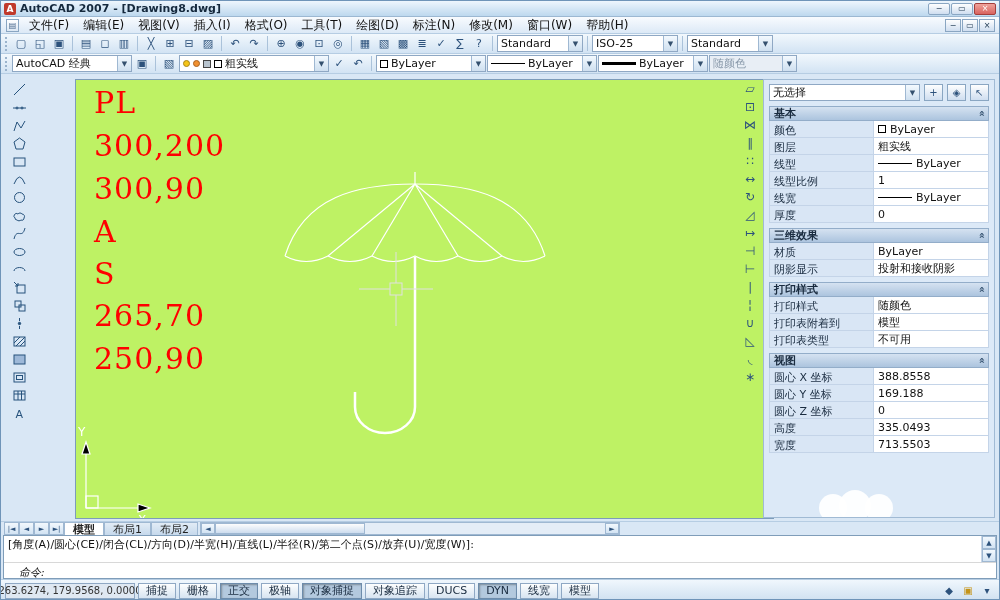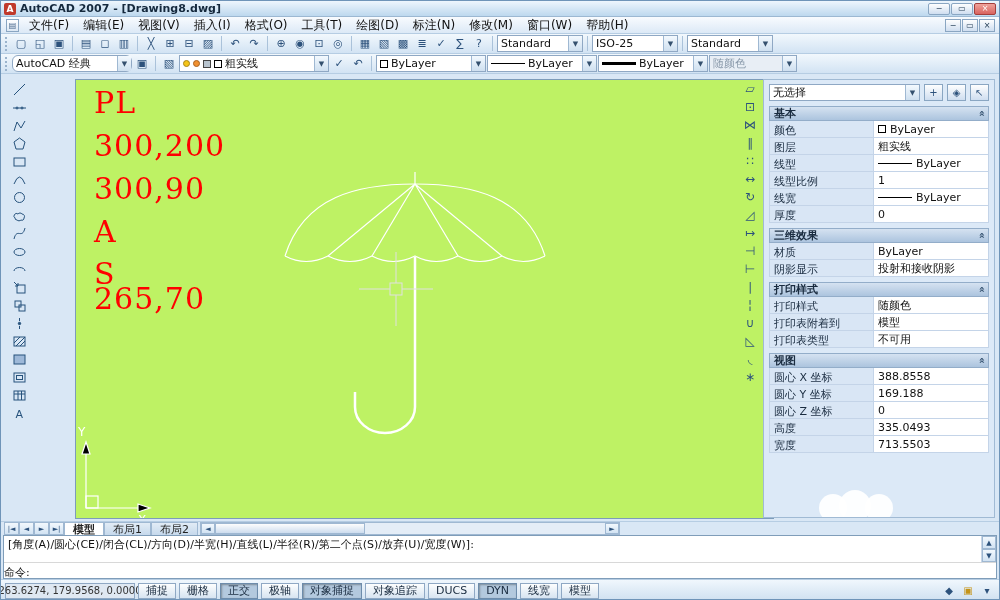--- a/index.html
+++ b/index.html
@@ -33,21 +33,21 @@
   .grip { width:4px; height:14px; border-left:2px dotted #9ab3cc; margin-right:2px; }
   .tbtn { width:18px; height:17px; display:flex; align-items:center; justify-content:center;
     font-size:11px; color:#2d5population:0; color:#2d527c; border:1px solid transparent; }
   .sep { width:1px; height:15px; background:#aac2da; margin:0 3px; }
   .combo { height:17px; background:#fff; border:1px solid #8fa8c4; display:flex; align-items:center;
     font-size:11px; padding-left:3px; color:#111; }
   .combo .cval { white-space:nowrap; overflow:hidden; display:flex; align-items:center; gap:3px; }
   .carrow { margin-left:auto; width:14px; height:15px; background:linear-gradient(#f3f9fe,#cfe0f0);
     border-left:1px solid #9fb8d2; display:flex; align-items:center; justify-content:center; font-size:7px; color:#34506e; }
   .combo.disabled { background:#e8eef5; color:#8a9aab; }
-  .w86{width:86px;} .w110{width:110px;} .w120{width:120px;border-radius:6px;} .w150{width:150px;} .w88{width:88px;}
+  .w86{width:86px;} .w110{width:110px;} .w120{width:120px;} .w150{width:150px;} .w88{width:88px;}
   .mini-dot { width:7px; height:7px; border-radius:50%; display:inline-block; }
   .dot-y { background:#f5c518; border:1px solid #a8851a; }
   .dot-o { background:#f09030; border:1px solid #a86020; }
   .mini-sq { width:8px; height:8px; display:inline-block; border:1px solid #444; }
   .sq-gray { background:#b8c4cf; }
   .sq-white { background:#fff; border:1px solid #000; }
   .line-sample { display:inline-block; width:34px; border-top:1px solid #000; }
   .line-sample.thick { border-top-width:3px; }
 
   
@@ -55,21 +55,21 @@
   .draw-toolbar { position:absolute; left:3px; top:6px; width:30px; display:flex; flex-direction:column; align-items:center; }
   .dtool { width:18px; height:18px; display:flex; align-items:center; justify-content:center;
     border:1px solid transparent; }
   .dtool svg { display:block; }
 
   .canvas { position:absolute; left:36px; top:5px; width:699px; height:440px; background:#bef264;
     border:1px solid #7d9cba; overflow:hidden;margin-left:38px; }
   .cadline { position:absolute; left:18px; color:#ff0000; font-family:"DejaVu Serif","Liberation Serif",serif;
     font-size:30px; letter-spacing:1px; line-height:1; }
   .cadline:nth-of-type(1){top:8px;} .cadline:nth-of-type(2){top:51px;} .cadline:nth-of-type(3){top:94px;}
-  .cadline:nth-of-type(4){top:137px;} .cadline:nth-of-type(5){top:179px;} .cadline:nth-of-type(6){top:204px;}
+  .cadline:nth-of-type(4){top:137px;} .cadline:nth-of-type(5){top:179px;} .cadline:nth-of-type(6){top:221px;}
   .cadline:nth-of-type(7){top:264px;}
   .overlay { position:absolute; left:0; top:0; pointer-events:none; }
 
   .modify-toolbar { position:absolute; left:739px; top:6px; width:20px; display:flex; flex-direction:column; align-items:center; }
   .mtool { width:18px; height:18px; display:flex; align-items:center; justify-content:center;
     font-size:12px; color:#2d527c; border:1px solid transparent; }
 
   
   .props { position:absolute; left:762px; top:5px; width:232px; height:439px;
     background:#dce9f7; border:1px solid #a0bad4; padding:4px 5px; font-size:11px; overflow:hidden; }
@@ -97,21 +97,21 @@
   .tab.active { background:#fff; font-weight:bold; }
   .hscroll { width:420px; display:flex; align-items:stretch; border:1px solid #9fb8d2; background:#e4edf7; margin-left:2px; }
   .hthumb { width:150px; background:linear-gradient(#fdfdfd,#cADDef); background:linear-gradient(#fdfdfd,#cdddef); border:1px solid #9fb8d2; }
   .sarrow { width:14px; display:flex; align-items:center; justify-content:center; font-size:7px;
     background:linear-gradient(#f2f8fd,#d2e3f3); border:1px solid #9fb8d2; color:#2d527c; }
 
   
   .cmd { height:44px; margin:0 2px; background:#fff; border:1px solid #7f9db9; position:relative;
     font-size:11px; color:#111; }
   .cmd-hist { height:27px; padding:2px 4px 0 4px; line-height:13px; border-bottom:1px solid #d8d8d8; white-space:nowrap; overflow:hidden; }
-  .cmd-prompt { padding:2px 0; }
+  .cmd-prompt { padding:2px 15px;font-style:italic; }
   .vscroll { position:absolute; right:0; top:0; width:15px; height:27px; display:flex; flex-direction:column; border-left:1px solid #c8d6e6; }
   .vscroll .sarrow { width:100%; height:13px; }
 
   
   .statusbar { height:22px; display:flex; align-items:center; gap:3px; padding:0 4px;
     background:linear-gradient(#f0f7fd,#cfe0f0); border-top:1px solid #b6cde3; }
   .coords { width:130px; height:16px; background:#dfe8f2; border:1px solid #8fa8c4; font-size:10px;
     display:flex; align-items:center; justify-content:center; color:#333; white-space:nowrap; }
   .sbtn { height:16px; padding:0 7px; font-size:11px; display:flex; align-items:center; color:#1a2c40;
     background:linear-gradient(#fdfefe,#d7e4f1); border:1px solid #8fa8c4; white-space:nowrap; }
@@ -362,20 +362,21 @@
         </span>
     </div>
 
     <div class="canvas">
       <div class="cadline">PL</div>
       <div class="cadline">300,200</div>
       <div class="cadline">300,90</div>
       <div class="cadline">A</div>
       <div class="cadline">S</div>
       <div class="cadline">265,70</div>
+      <div class="cadline">250,90</div>
 
       <svg class="overlay" width="699" height="440">
 
         <g stroke="#ffffff" fill="none" stroke-width="1.2">
           <line x1="339" y1="92" x2="339" y2="104"></line>
           <path d="M209,176 C228,116 282,104 339,104 C396,104 450,116 469,176"></path>
           <path d="M209,176 Q230,187 252,176 Q274,187 296,176 Q317,187 339,176 Q360,187 382,176 Q404,187 426,176 Q447,187 469,176"></path>
           <path d="M339,104 L252,176 M339,104 L296,176 M339,104 L382,176 M339,104 L426,176"></path>
         </g>
         <path d="M339,177 V327 A30,26 0 0 1 279,327 V312" stroke="#ffffff" fill="none" stroke-width="2.5"></path>

